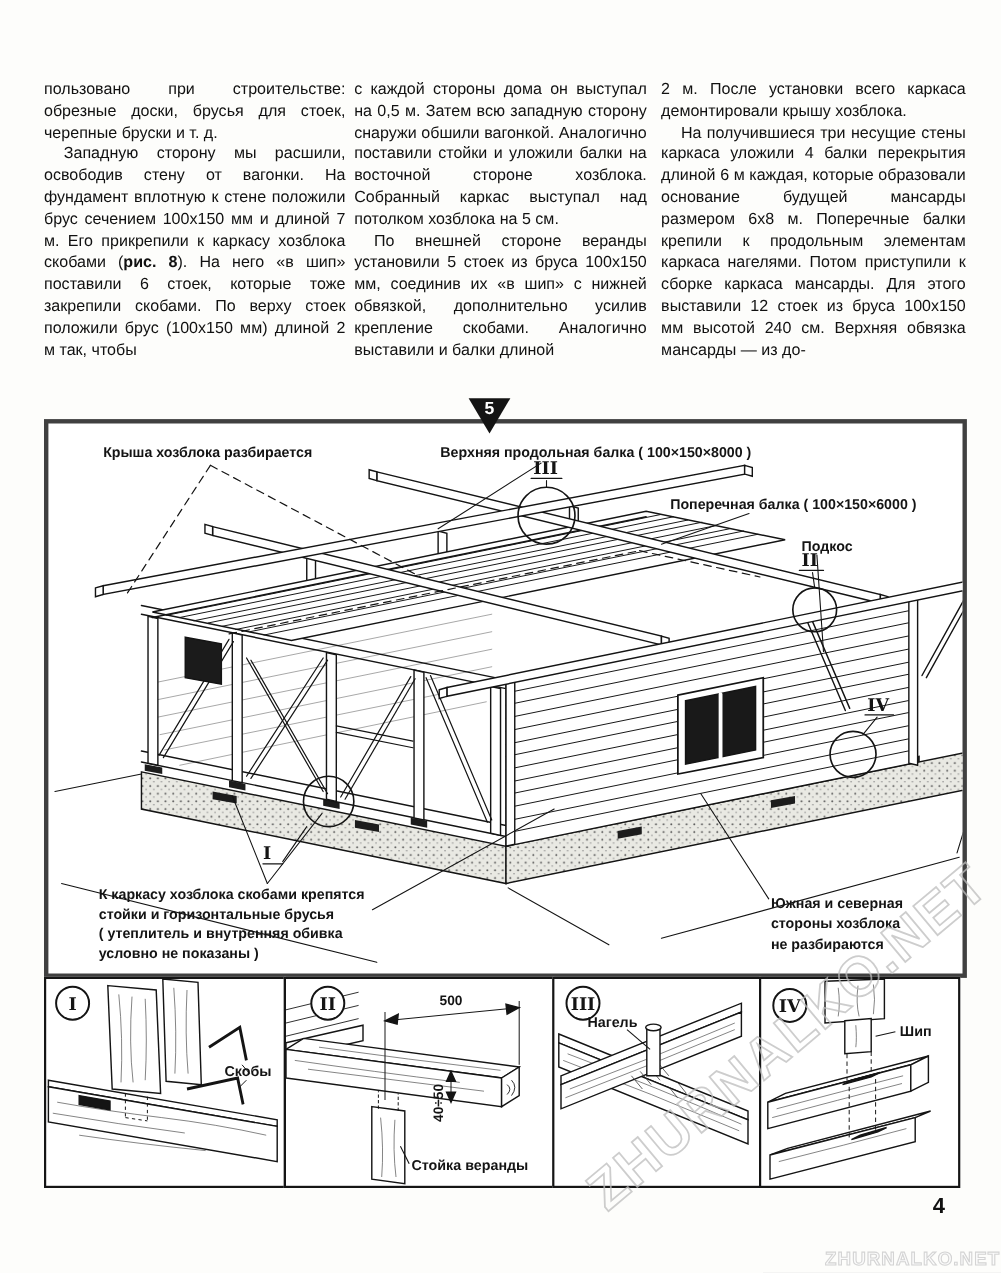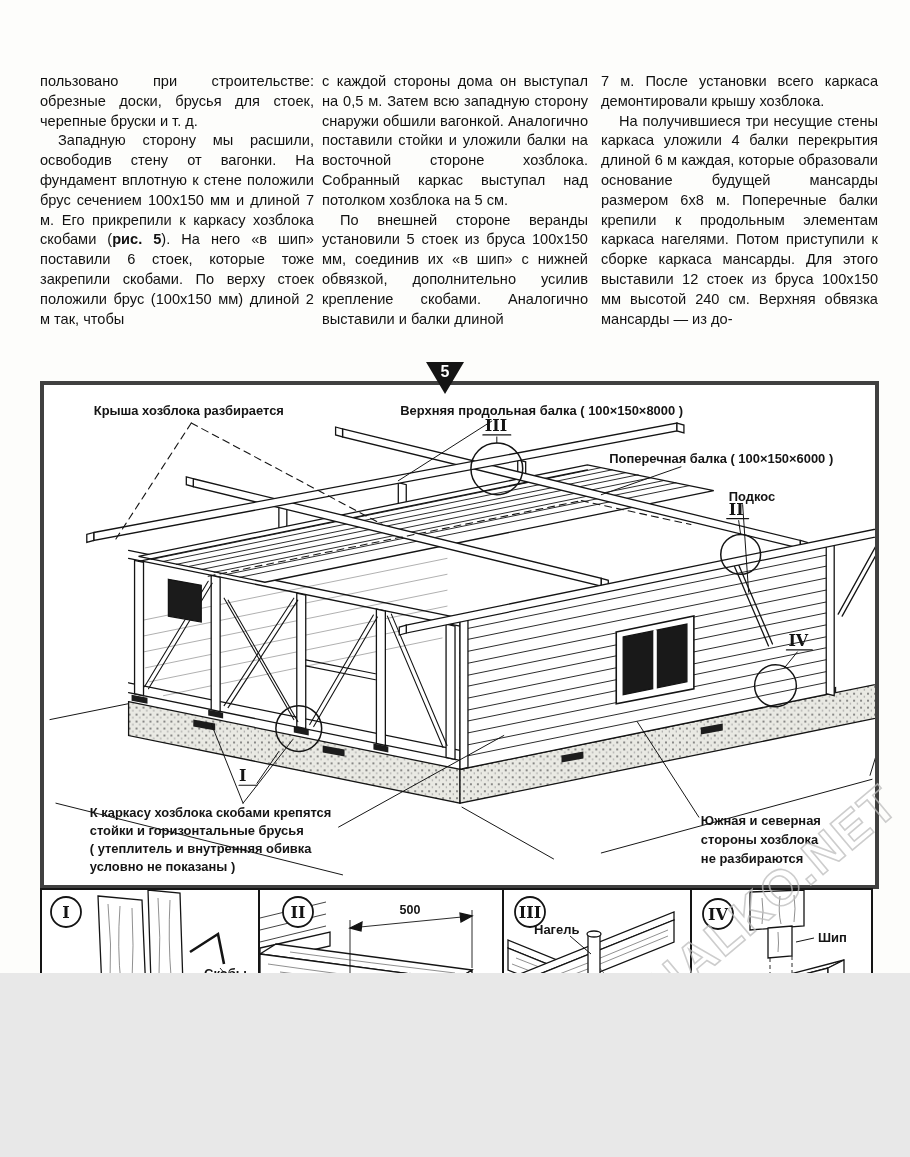--- a/index.html
+++ b/index.html
@@ -1,16 +1,16 @@
 <!DOCTYPE html>
 <html><head>
 <meta charset="utf-8">
 <style>
   html,body{margin:0;padding:0;background:#e8e8e8;}
-  #page{position:relative;width:910px;height:973px;background:#fdfdfb;overflow:hidden;
+  #page{position:relative;width:910px;height:1157px;background:#fdfdfb;overflow:hidden;
         font-family:"Liberation Sans",sans-serif;color:#161616;}
   
   .col{position:absolute;top:72px;font-size:14.6px;line-height:19.8px;text-align:justify;
        color:#111;}
   .col p{margin:0;}
   .col p.indent{text-indent:18px;}
   #col1{left:40px;width:274px;}
   #col2{left:322px;width:266px;}
   #col3{left:601px;width:277px;}
   .b{font-weight:bold;}
@@ -36,28 +36,28 @@
   .rn{font-family:"DejaVu Serif",serif;font-weight:bold;font-size:16px;fill:#141414;}
   .dim{font-family:"Liberation Sans",sans-serif;font-weight:bold;font-size:12.5px;fill:#141414;}
 </style>
 </head>
 <body>
 
 <div id="page">
 
   <div class="col" id="col1">
     <p>пользовано при строительстве: обрезные доски, брусья для стоек, черепные бруски и т. д.</p>
-    <p class="indent"><span>Западную сторону мы расшили, освободив стену от вагонки. На фундамент вплотную к стене положили брус сечением 100х150 мм и длиной 7 м. Его прикрепили к каркасу хозблока скобами (</span><span class="b">рис. 5</span><span>). На него «в шип» поставили 6 стоек, которые тоже закрепили скобами. По верху стоек положили брус (100х150 мм) длиной 2 м так, чтобы</span></p>
+    <p class="indent"><span>Западную сторону мы расшили, освободив стену от вагонки. На фундамент вплотную к стене положили брус сечением 100х150 мм и длиной 7 м. Его прикрепили к каркасу хозблока скобами (</span><span class="b">рис. 8</span><span>). На него «в шип» поставили 6 стоек, которые тоже закрепили скобами. По верху стоек положили брус (100х150 мм) длиной 2 м так, чтобы</span></p>
   </div>
   <div class="col" id="col2">
     <p>с каждой стороны дома он выступал на 0,5 м. Затем всю западную сторону снаружи обшили вагонкой. Аналогично поставили стойки и уложили балки на восточной стороне хозблока. Собранный каркас выступал над потолком хозблока на 5 см.</p>
     <p class="indent">По внешней стороне веранды установили 5 стоек из бруса 100х150 мм, соединив их «в шип» с нижней обвязкой, дополнительно усилив крепление скобами. Аналогично выставили и балки длиной</p>
   </div>
   <div class="col" id="col3">
-    <p>7 м. После установки всего каркаса демонтировали крышу хозблока.</p>
+    <p>2 м. После установки всего каркаса демонтировали крышу хозблока.</p>
     <p class="indent">На получившиеся три несущие стены каркаса уложили 4 балки перекрытия длиной 6 м каждая, которые образовали основание будущей мансарды размером 6х8 м. Поперечные балки крепили к продольным элементам каркаса нагелями. Потом приступили к сборке каркаса мансарды. Для этого выставили 12 стоек из бруса 100х150 мм высотой 240 см. Верхняя обвязка мансарды — из до-</p>
   </div>
 
   <div class="figbox">
   <svg width="831" height="500" viewBox="0 0 835 502">
     <defs>
       <pattern id="stip" width="7" height="7" patternUnits="userSpaceOnUse">
         <rect width="7" height="7" fill="#e9e9e3"></rect>
         <circle cx="2" cy="2" r="0.9" fill="#5a5a5a"></circle>
         <circle cx="5.3" cy="5" r="0.7" fill="#8a8a8a"></circle>

